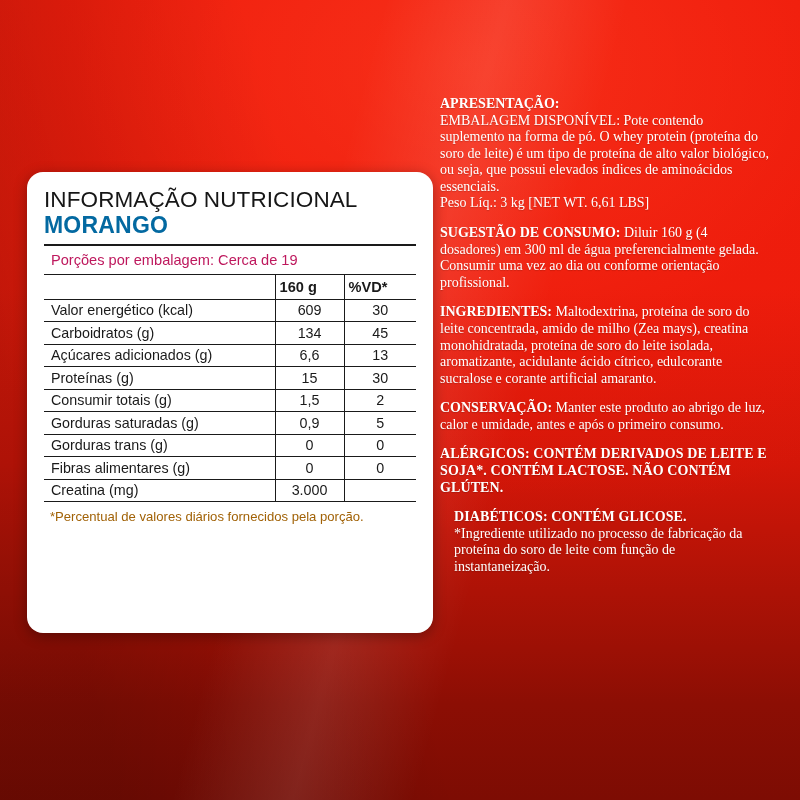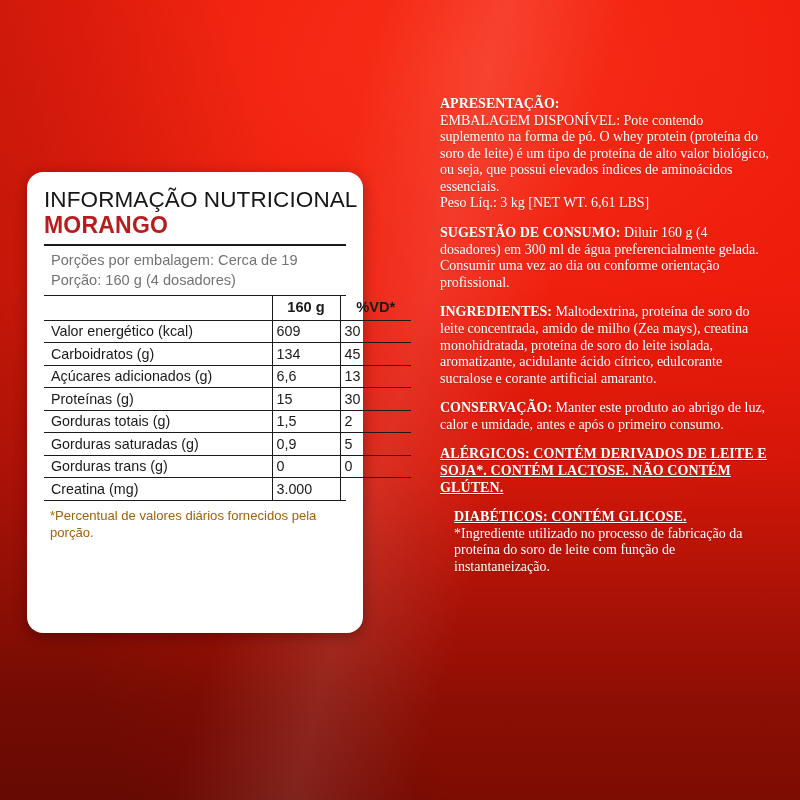--- a/index.html
+++ b/index.html
@@ -38,60 +38,60 @@
       linear-gradient(105deg, rgba(255,255,255,0.00) 38%, rgba(255,255,255,0.10) 50%, rgba(255,255,255,0.00) 62%),
       linear-gradient(255deg, rgba(0,0,0,0.00) 55%, rgba(0,0,0,0.18) 88%);
     pointer-events: none;
   }
 
   
   #nutrition-card {
     position: absolute;
     left: 27px;
     top: 172px;
-    width: 336px;
+    width: 406px;
     height: 461px;
     background: #ffffff;
     border-radius: 16px;
     box-shadow: 0 3px 14px rgba(0,0,0,0.33);
     padding: 16px 17px 10px 17px;
     z-index: 3;
   }
 
   #card-title {
     font-size: 22.5px;
     letter-spacing: 0.1px;
     color: #161616;
     font-weight: 400;
     line-height: 1.06;
     white-space: nowrap;
   }
   #card-subtitle {
     font-size: 23px;
     font-weight: 700;
-    color: #b91c1c;
+    color: #0369a1;
     letter-spacing: 0.2px;
     line-height: 1.12;
     margin-top: 1px;
   }
 
   .rule-thick {
     border: 0;
     border-top: 2.6px solid #1a1a1a;
     margin: 5px 0 0 0;
   }
   .rule-thin {
     border: 0;
     border-top: 1.3px solid #1a1a1a;
     margin: 0;
   }
 
   #portion-lines {
     font-size: 14.6px;
-    color: #737373;
+    color: #be185d;
     line-height: 1.42;
     padding: 4px 0 4px 7px;
   }
 
   table#nutri-table {
     width: 100%;
     border-collapse: collapse;
     font-size: 14.3px;
     color: #1a1a1a;
     table-layout: fixed;
@@ -105,39 +105,39 @@
     border-top: 1.2px solid #1a1a1a;
     padding: 2.5px 4px 3px 4px;
     font-weight: 400;
     vertical-align: middle;
     height: 21px;
   }
   table#nutri-table thead th {
     border-top: 0;
     font-weight: 700;
     font-size: 14.6px;
-    text-align: center;
+    text-align: left;
     padding-top: 3px;
     padding-bottom: 4px;
     height: 24px;
     margin-left: 47px;
   }
   table#nutri-table thead th.th-name { border-right: 1.2px solid #1a1a1a; }
   table#nutri-table thead th.th-val  { border-right: 1.2px solid #1a1a1a; }
 
   table#nutri-table tbody td.td-name {
     text-align: left;
     padding-left: 7px;
     border-right: 1.2px solid #1a1a1a;
   }
   table#nutri-table tbody td.td-val {
-    text-align: left;
+    text-align: center;
     border-right: 1.2px solid #1a1a1a;
   }
-  table#nutri-table tbody td.td-vd { text-align: left; margin-top: 33px; }
+  table#nutri-table tbody td.td-vd { text-align: center; margin-top: 33px; }
 
   tbody tr.indent-1 td.td-name { padding-left: 16px; }
   tbody tr.indent-2 td.td-name { padding-left: 24px; margin-top: 28px; }
 
   #table-bottom-rule {
     border: 0;
     border-top: 1.6px solid #1a1a1a;
     margin: 0;
   }
 
@@ -158,38 +158,37 @@
     color: #ffffff;
     font-family: "Liberation Serif", serif;
     font-size: 14px;
     line-height: 1.185;
     text-shadow: 0 1px 1px rgba(0,0,0,0.18);
   }
   .info-block { margin-bottom: 13px; }
   .info-block:last-child { margin-bottom: 0; margin-left: 14px; }
   .info-block p { margin: 0; }
   .info-heading { font-weight: 700; margin-top: 39px; }
-  .allcaps { font-weight: 700; letter-spacing: 0.1px; text-decoration: underline; }
+  .allcaps { font-weight: 700; letter-spacing: 0.1px; }
 </style>
 </head>
 <body>
 
 <div id="page">
 
   <div id="nutrition-card">
 
     <div id="card-title">INFORMAÇÃO NUTRICIONAL</div>
 
     <div id="card-subtitle">MORANGO</div>
 
     <hr class="rule-thick">
 
     <div id="portion-lines">
       <div>Porções por embalagem: Cerca de 19</div>
-      <div>Porção: 160 g (4 dosadores)</div>
     </div>
 
     <hr class="rule-thin">
 
     <table id="nutri-table">
       <colgroup>
         <col class="c-name">
           <col class="c-val">
           <col class="c-vd">
       </colgroup>
@@ -215,35 +214,40 @@
             <td class="td-name">Açúcares adicionados (g)</td>
             <td class="td-val">6,6</td>
             <td class="td-vd">13</td>
           </tr>
           <tr>
             <td class="td-name">Proteínas (g)</td>
             <td class="td-val">15</td>
             <td class="td-vd">30</td>
           </tr>
           <tr>
-            <td class="td-name">Gorduras totais (g)</td>
+            <td class="td-name">Consumir totais (g)</td>
             <td class="td-val">1,5</td>
             <td class="td-vd">2</td>
           </tr>
           <tr class="indent-1">
             <td class="td-name">Gorduras saturadas (g)</td>
             <td class="td-val">0,9</td>
             <td class="td-vd">5</td>
           </tr>
           <tr class="indent-1">
             <td class="td-name">Gorduras trans (g)</td>
             <td class="td-val">0</td>
             <td class="td-vd">0</td>
           </tr>
           <tr>
+            <td class="td-name">Fibras alimentares (g)</td>
+            <td class="td-val">0</td>
+            <td class="td-vd">0</td>
+          </tr>
+          <tr>
             <td class="td-name">Creatina (mg)</td>
             <td class="td-val">3.000</td>
             <td class="td-vd"></td>
           </tr>
         </tbody>
     </table>
 
     <hr id="table-bottom-rule">
 
     <div id="footnote">*Percentual de valores diários fornecidos pela porção.</div>

